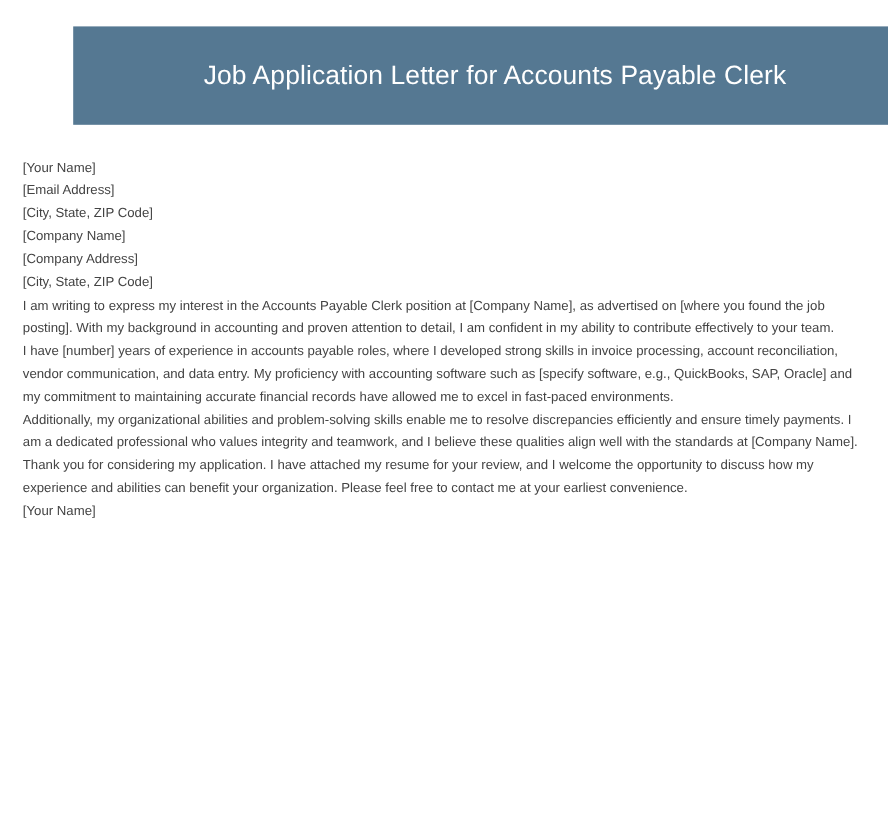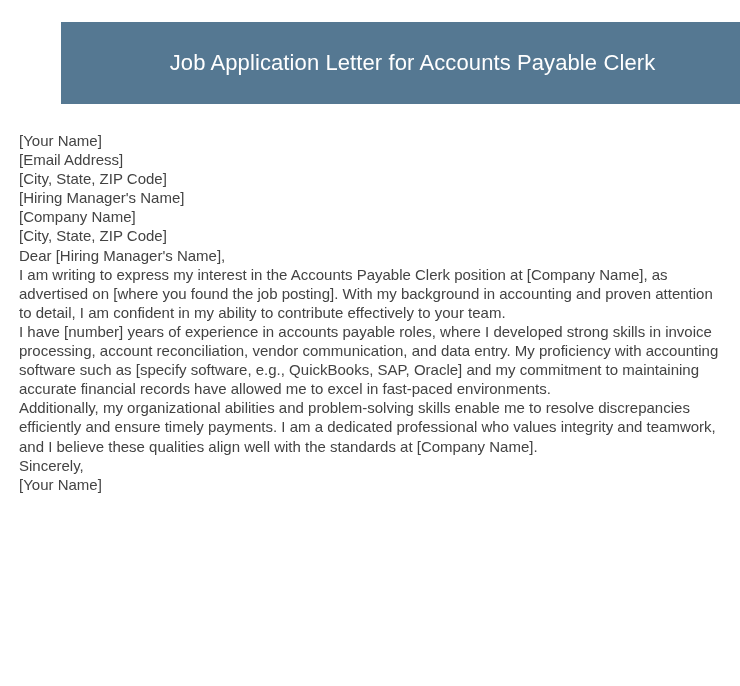--- a/index.html
+++ b/index.html
@@ -51,44 +51,43 @@
     width: 703px;
     font-family: "Liberation Sans", sans-serif;
     font-size: 15px;
     line-height: 19.1px;
     color: #434343;
     text-align: left;
   }
   .letter-line {
     margin: 0;
     padding: 0;
-    font-size: 15px;
+    font-size: 11px;
     line-height: 19.1px;
     color: #434343;
     white-space: pre-wrap;
     word-wrap: break-word;
   }
 </style>
 </head>
 <body>
 
 <div class="page">
 
   <div class="doc-header">
     <div class="doc-title">Job Application Letter for Accounts Payable Clerk</div>
   </div>
 
   <div class="letter-body">
     <p class="letter-line">[Your Name]</p>
     <p class="letter-line">[Email Address]</p>
     <p class="letter-line">[City, State, ZIP Code]</p>
-    <p class="letter-line">[Hiring Manager's Name]</p>
     <p class="letter-line">[Company Name]</p>
+    <p class="letter-line">[Company Address]</p>
     <p class="letter-line">[City, State, ZIP Code]</p>
-    <p class="letter-line">Dear [Hiring Manager's Name],</p>
     <p class="letter-line">I am writing to express my interest in the Accounts Payable Clerk position at [Company Name], as advertised on [where you found the job posting]. With my background in accounting and proven attention to detail, I am confident in my ability to contribute effectively to your team.</p>
     <p class="letter-line">I have [number] years of experience in accounts payable roles, where I developed strong skills in invoice processing, account reconciliation, vendor communication, and data entry. My proficiency with accounting software such as [specify software, e.g., QuickBooks, SAP, Oracle] and my commitment to maintaining accurate financial records have allowed me to excel in fast-paced environments.</p>
     <p class="letter-line">Additionally, my organizational abilities and problem-solving skills enable me to resolve discrepancies efficiently and ensure timely payments. I am a dedicated professional who values integrity and teamwork, and I believe these qualities align well with the standards at [Company Name].</p>
-    <p class="letter-line">Sincerely,</p>
+    <p class="letter-line">Thank you for considering my application. I have attached my resume for your review, and I welcome the opportunity to discuss how my experience and abilities can benefit your organization. Please feel free to contact me at your earliest convenience.</p>
     <p class="letter-line">[Your Name]</p>
   </div>
 
 </div>
 
 </body></html>

